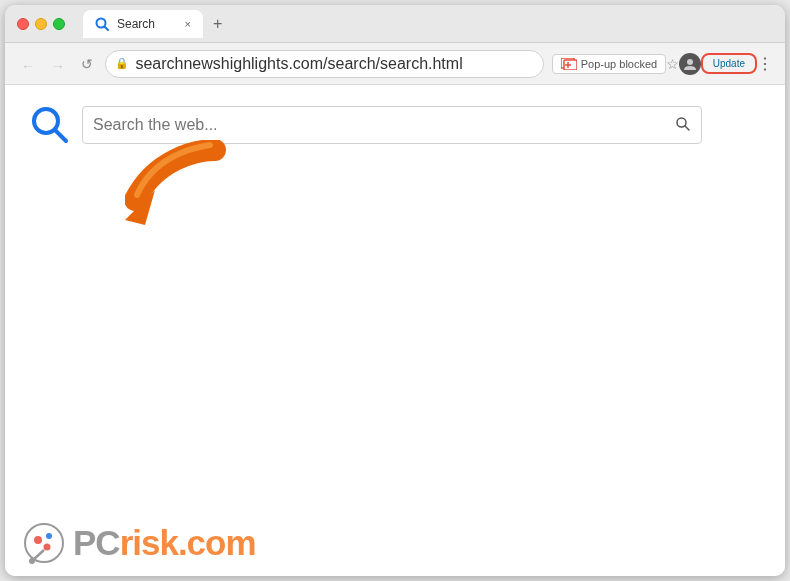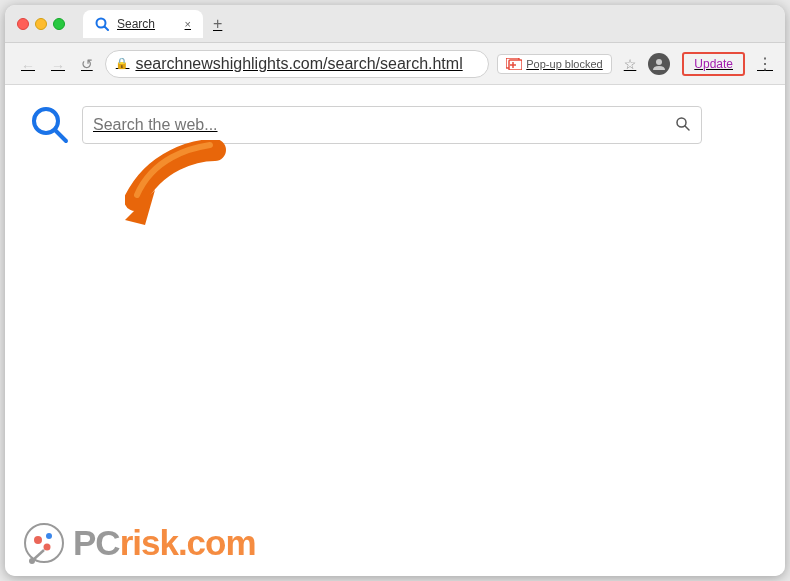--- a/index.html
+++ b/index.html
@@ -15,21 +15,20 @@
     .browser-window {
       width: 780px;
       height: 571px;
       margin: 5px;
       background: #f2f2f2;
       border-radius: 10px;
       box-shadow: 0 2px 12px rgba(0,0,0,0.3);
       display: flex;
       flex-direction: column;
       overflow: hidden;
-      text-decoration: underline;
     }
 
     
     .title-bar {
       background: #e8e8e8;
       height: 38px;
       border-radius: 10px 10px 0 0;
       display: flex;
       align-items: center;
       padding: 0 12px;
@@ -142,21 +141,21 @@
 
     .url-text {
       font-size: 16px;
       color: #333;
       flex: 1;
     }
 
     .toolbar-right {
       display: flex;
       align-items: center;
-      gap: 12px;
+      gap: 0;
     }
 
     .popup-blocked {
       display: flex;
       align-items: center;
       gap: 4px;
       font-size: 11px;
       color: #555;
       background: #fff;
       border: 1px solid #d0d0d0;
@@ -182,24 +181,24 @@
       display: flex;
       align-items: center;
       justify-content: center;
       color: white;
       font-size: 11px;
     }
 
     .update-btn {
       background: none;
       border: 2px solid #e74c3c;
-      border-radius: 3px;
+      border-radius: 8px;
       padding: 3px 10px;
-      font-size: 12px;
-      color: #a21caf;
+      font-size: 10px;
+      color: #0369a1;
       cursor: pointer;
       font-weight: 500;
     }
 
     .menu-btn {
       background: none;
       border: none;
       cursor: pointer;
       color: #555;
       font-size: 16px;

